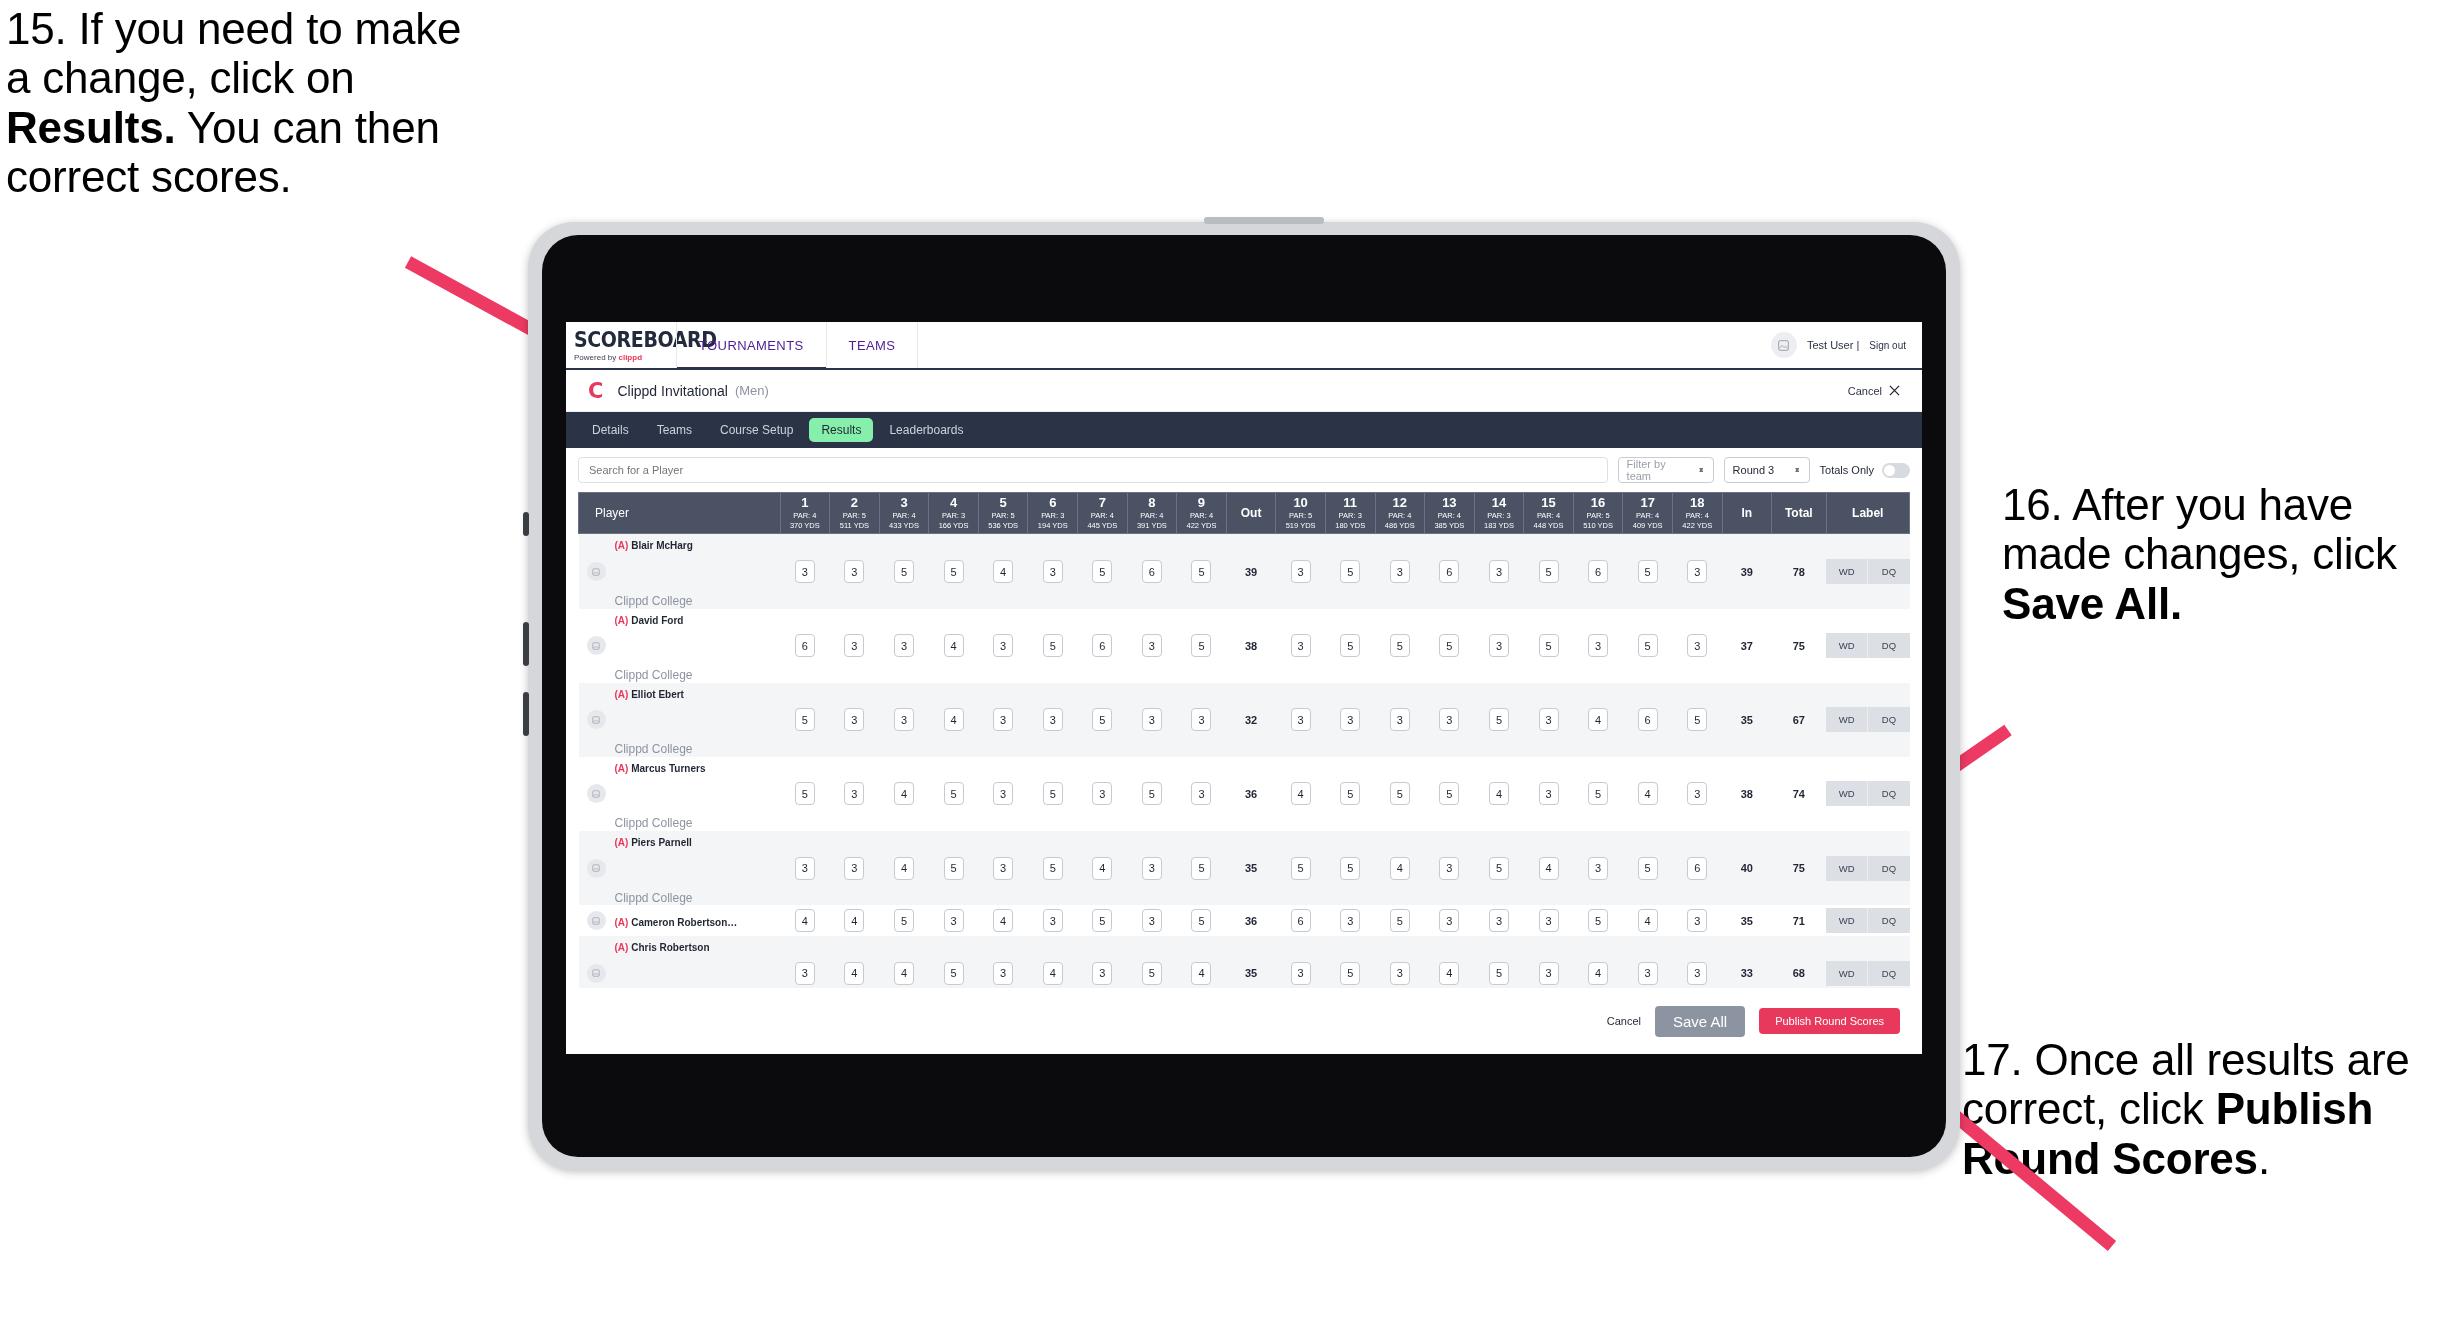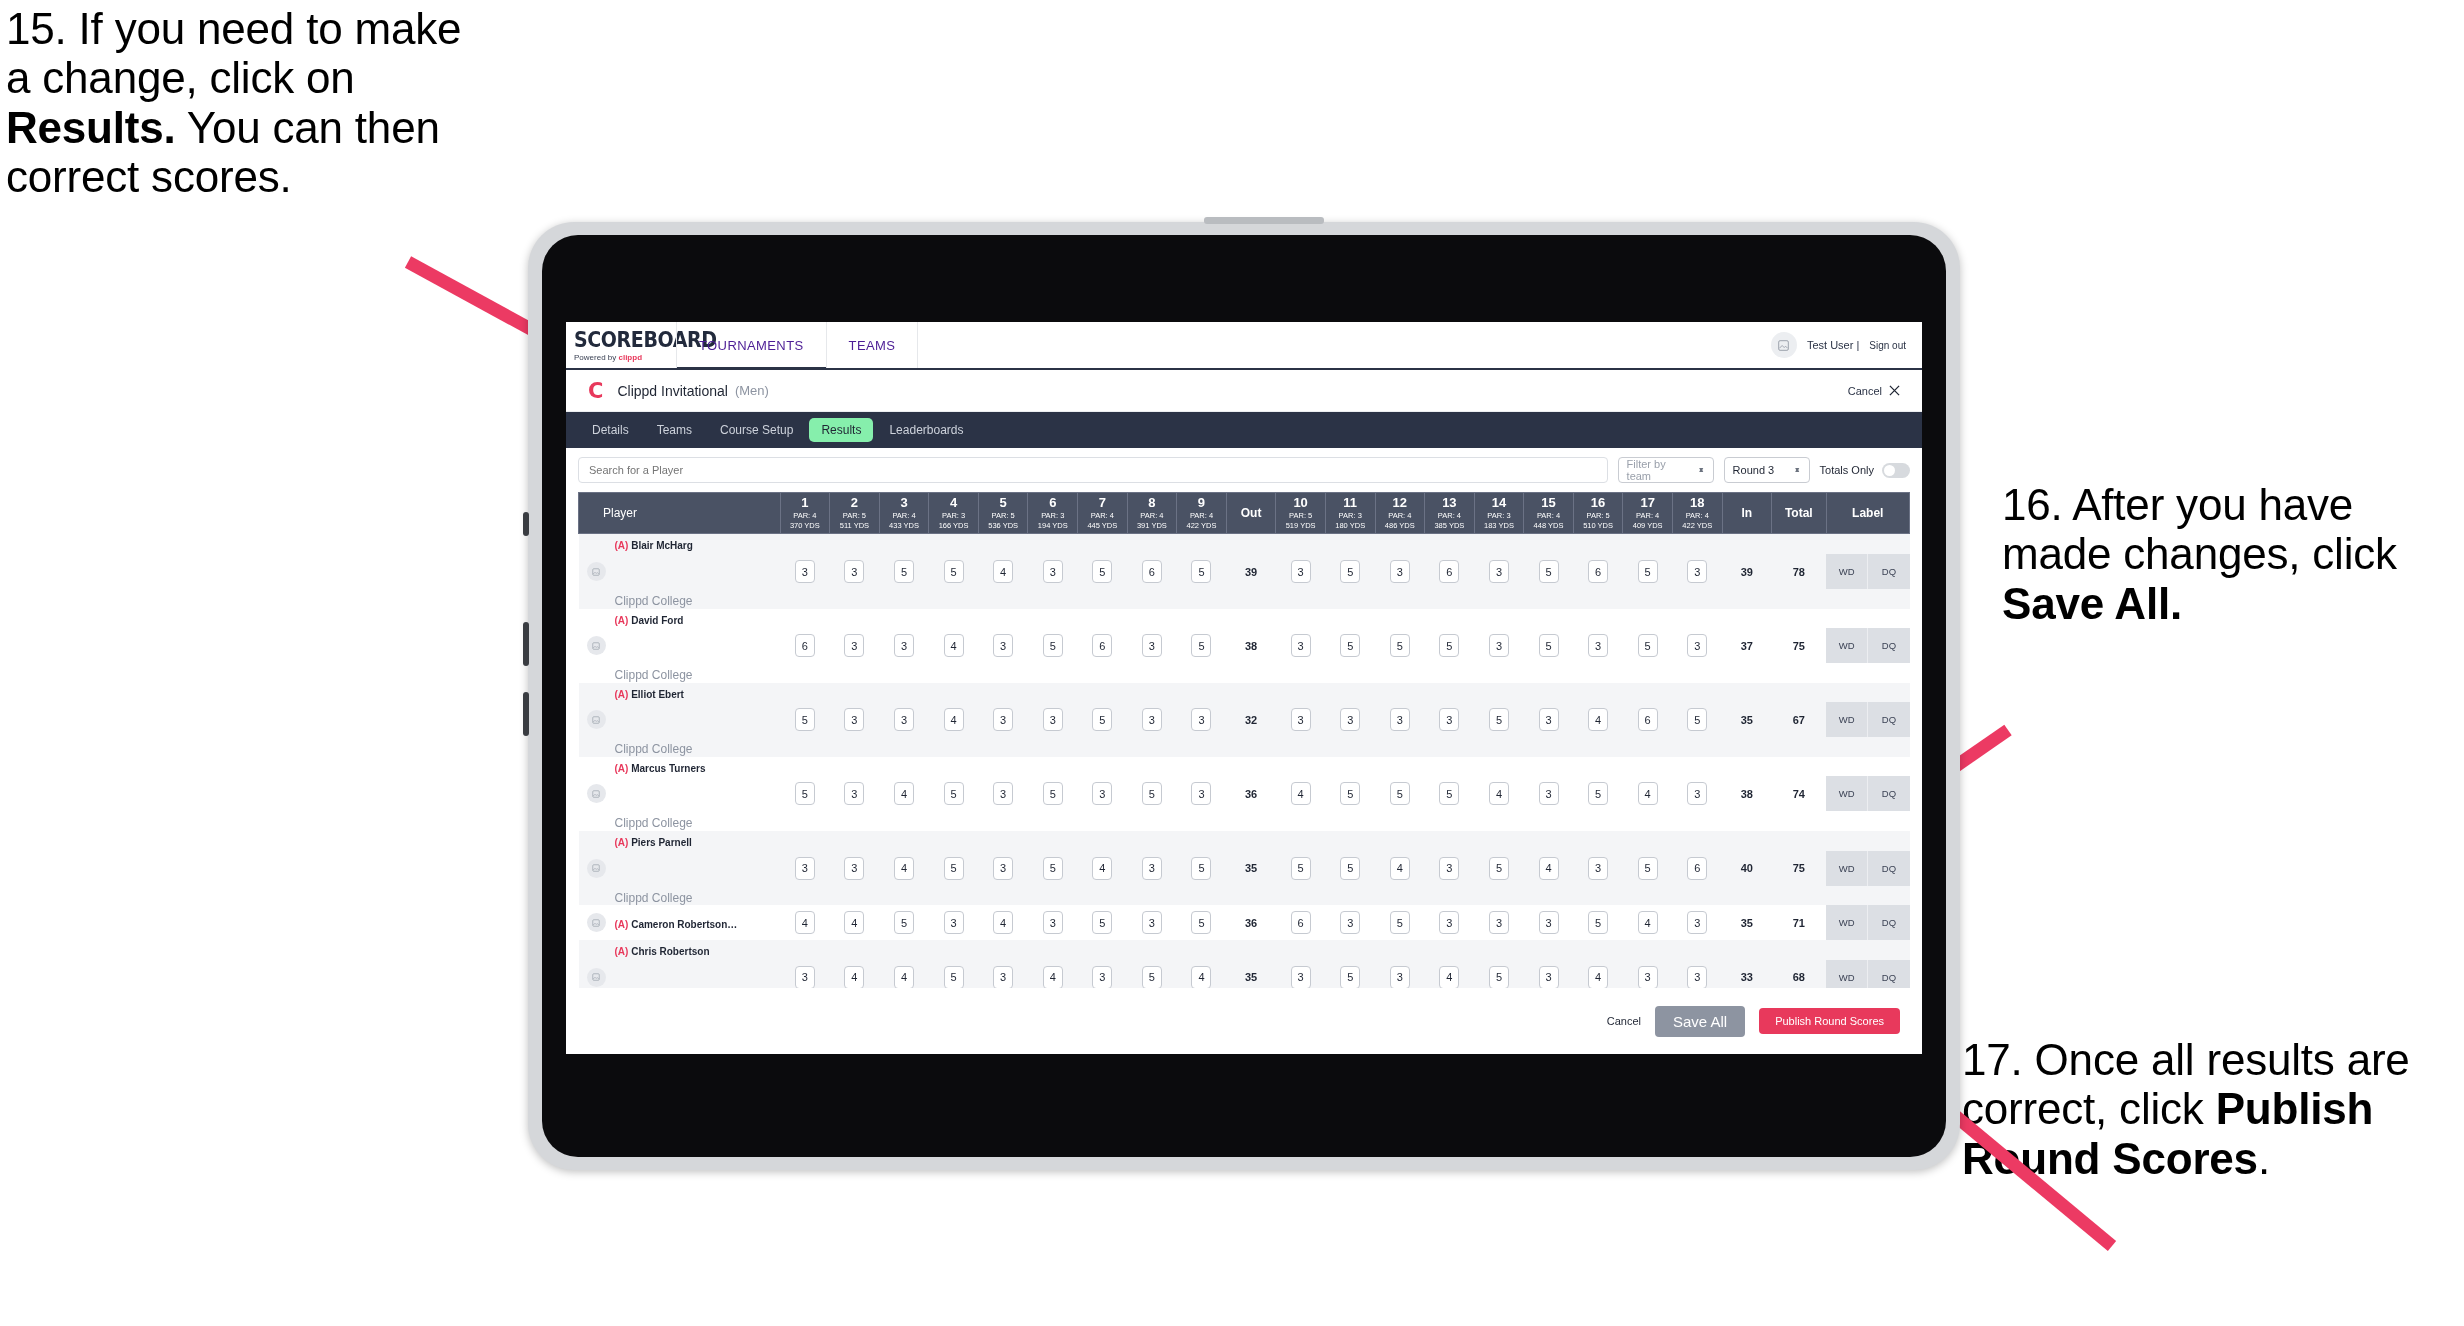--- a/index.html
+++ b/index.html
@@ -156,21 +156,21 @@
   }
 
   
   #table-wrap { padding: 0 12px; }
   table { border-collapse: collapse; width: 100%; table-layout: fixed; }
   thead th {
     background:#4a5264; color:#fff; border: 1px solid #6b7285;
     padding: 3px 0; vertical-align: middle;
   }
   th.player-col {
-    width: 126px; text-align: left; padding-left: 24px;
+    width: 126px; text-align: left; padding-left: 16px;
     font-size: 12px; font-weight: 500;
   }
   th.hole { width: 31px; }
   th.agg  { width: 31px; font-size:12px; font-weight:700; }
   th.tot  { width: 34px; font-size:12px; font-weight:700; }
   th.label-col { width: 52px; font-size:12px; font-weight:600; }
   .hole-num { font-size: 13px; font-weight: 700; line-height: 1.15; }
   .hole-par { font-size: 7.5px; line-height: 1.3; font-weight:400; }
   .hole-yds { font-size: 7.5px; line-height: 1.3; font-weight:400; }
 
@@ -195,21 +195,21 @@
 
   .score-box {
     width: 20px; height: 23px; margin: 0 auto;
     border: 1px solid #c6cad1; border-radius: 4px; background:#fff;
     display:flex; align-items:center; justify-content:center;
     font-size: 11px; color:#1f2533;
   }
   td.agg-cell { font-size: 11px; font-weight:700; color:#1f2533; }
   td.total-cell { font-size: 11px; font-weight:700; color:#1f2533; }
   td.label-cell { padding: 0; }
-  .label-inner { display:flex; height:35px; }
+  .label-inner { display:flex; height:25px; }
   .lbl {
     flex:1; background:#dcdfe4; display:flex; align-items:center;
     justify-content:center; font-size:9.5px; color:#3b4254;
     border-right:1px solid #eceef1; cursor:pointer;
   }
   .lbl:last-child { border-right:0; }
 
   
   #fade-row { position: relative; height: 14px; overflow: hidden; }
   #fade-mask {

